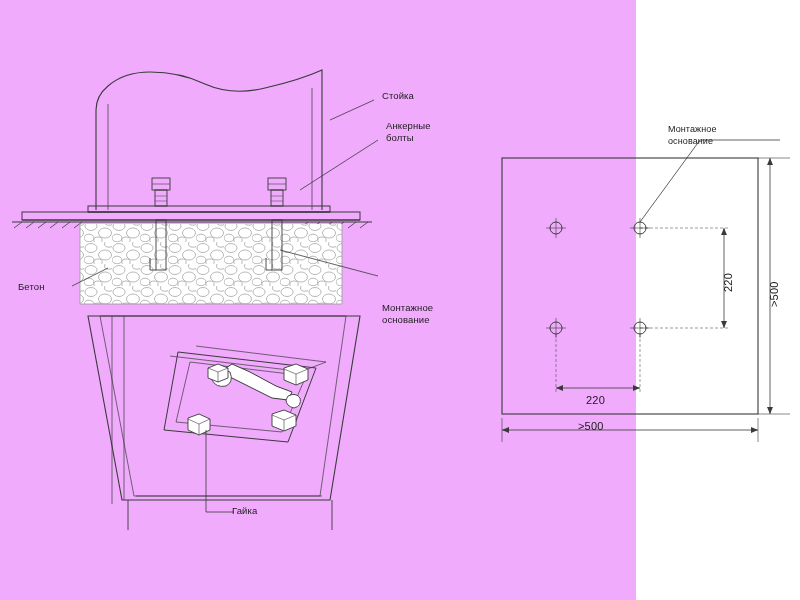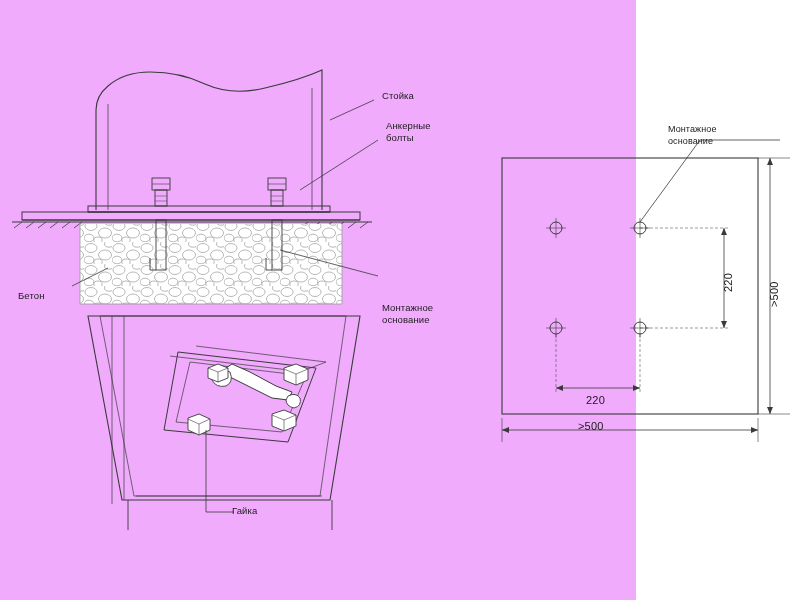--- a/index.html
+++ b/index.html
@@ -221,21 +221,21 @@
       </g>
 
     </g>
   </svg>
 
   <div class="lbl" style="left:382px; top:90px;">Стойка</div>
 
   <div class="lbl" style="left:386px; top:120px;">Анкерные
 болты</div>
 
-  <div class="lbl" style="left:18px; top:290px;">Бетон</div>
+  <div class="lbl" style="left:18px; top:281px;">Бетон</div>
 
   <div class="lbl" style="left:382px; top:266px;margin-top:36px;">Монтажное
 основание</div>
 
   <div class="lbl" style="left:232px; top:505px;">Гайка</div>
 
   <div class="lbl" style="left:668px; top:123px; font-size:9px;">Монтажное основание</div>
 
   <div class="dim" style="left:586px; top:394px;">220</div>
 

